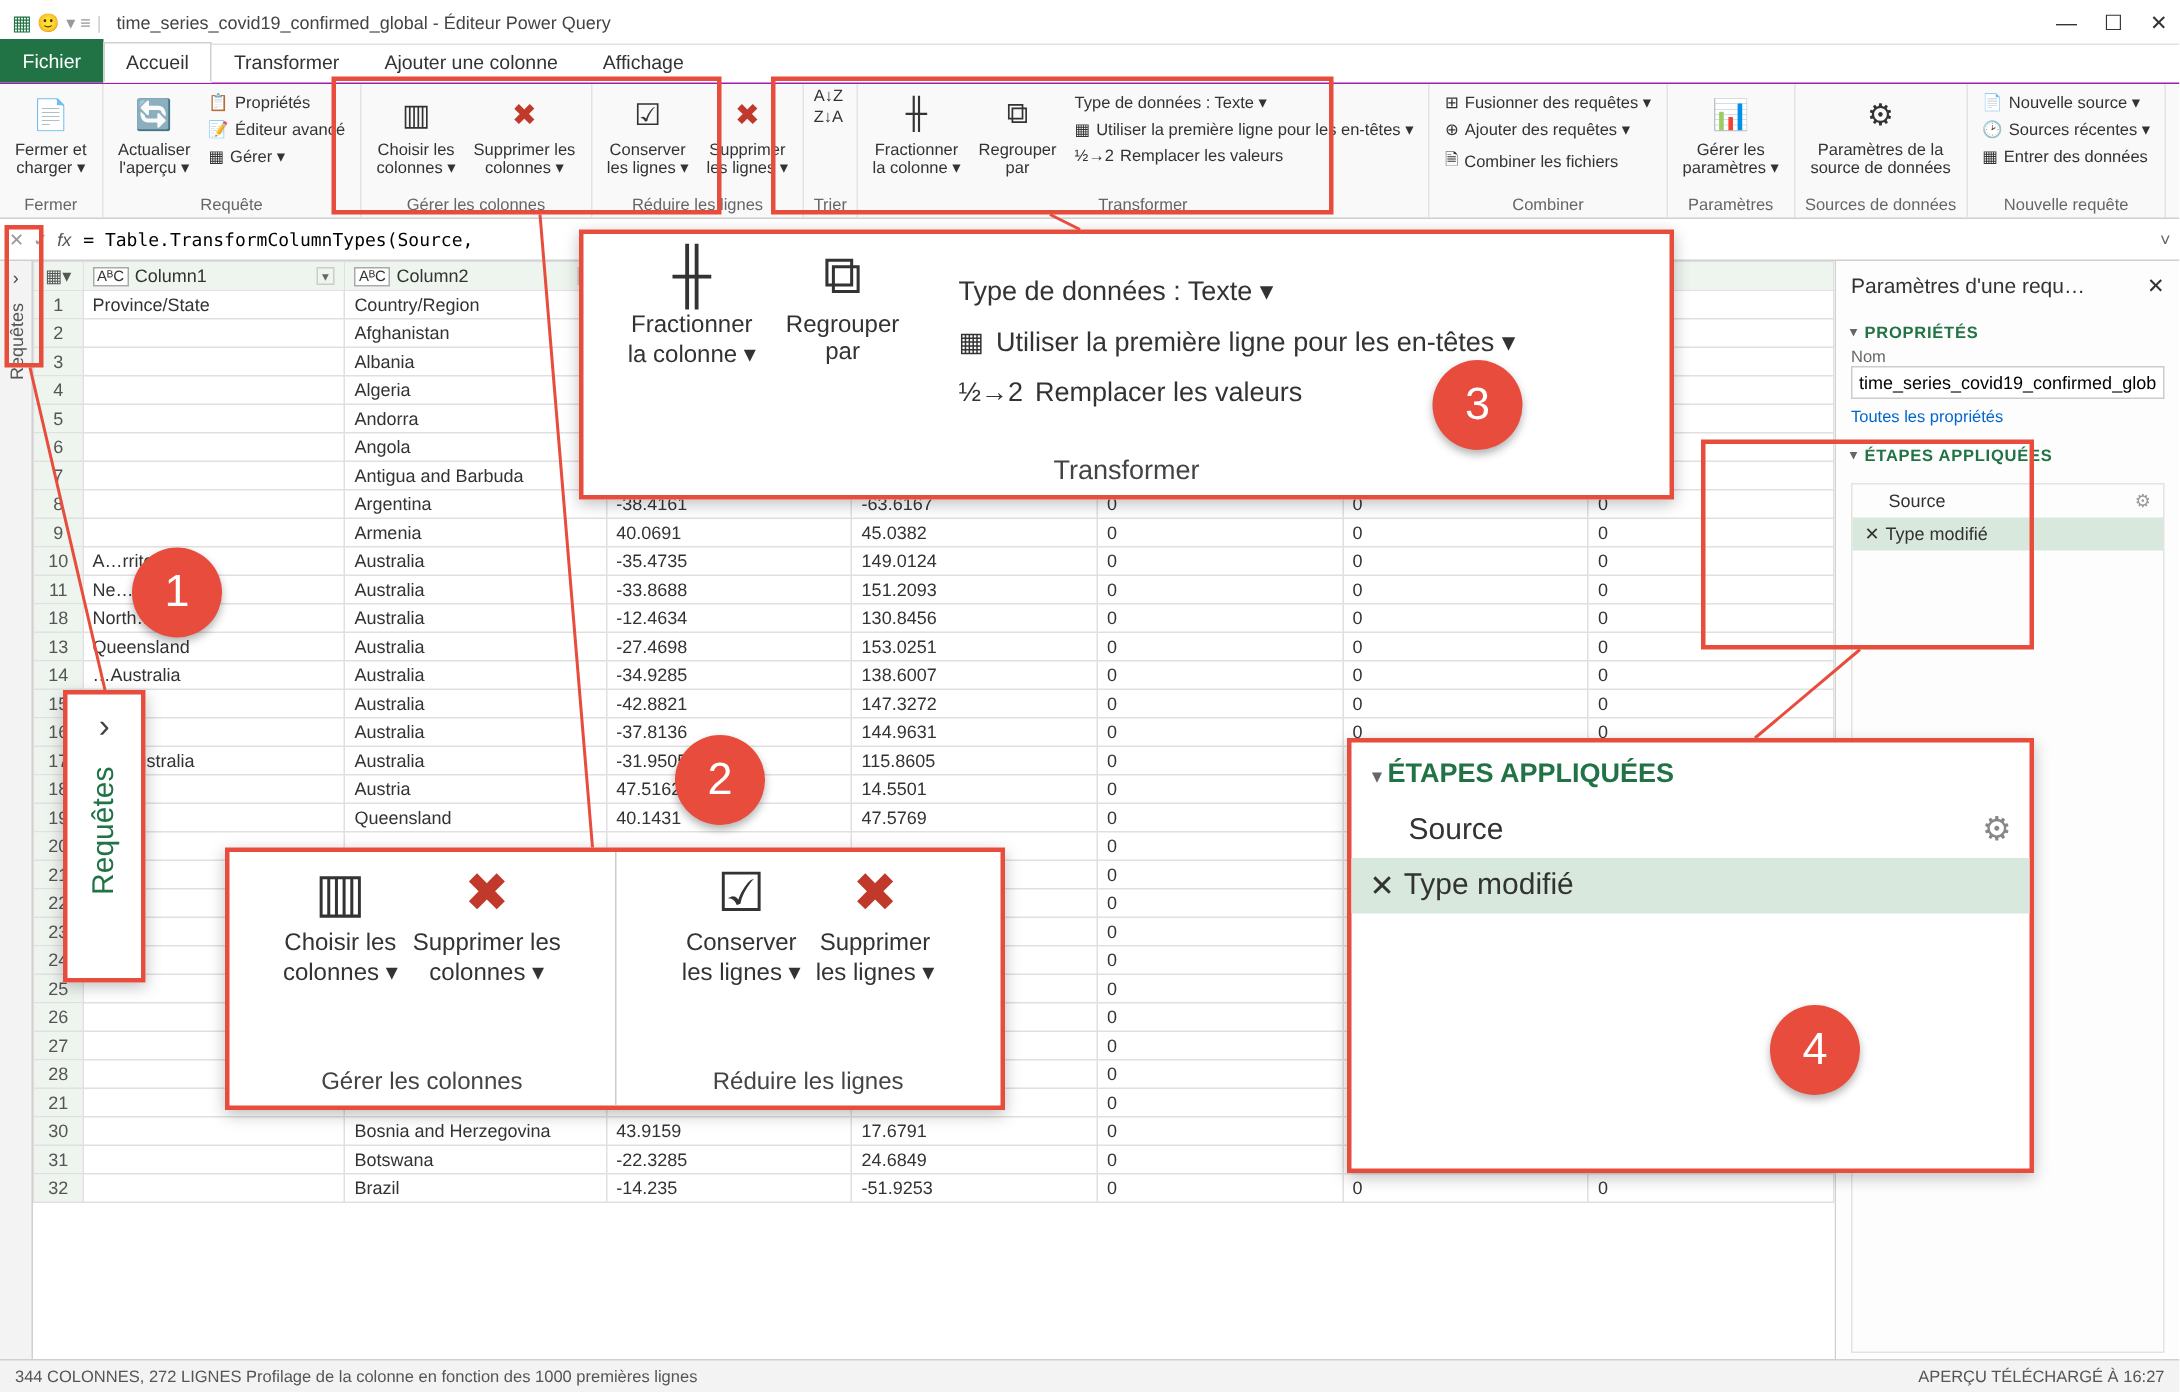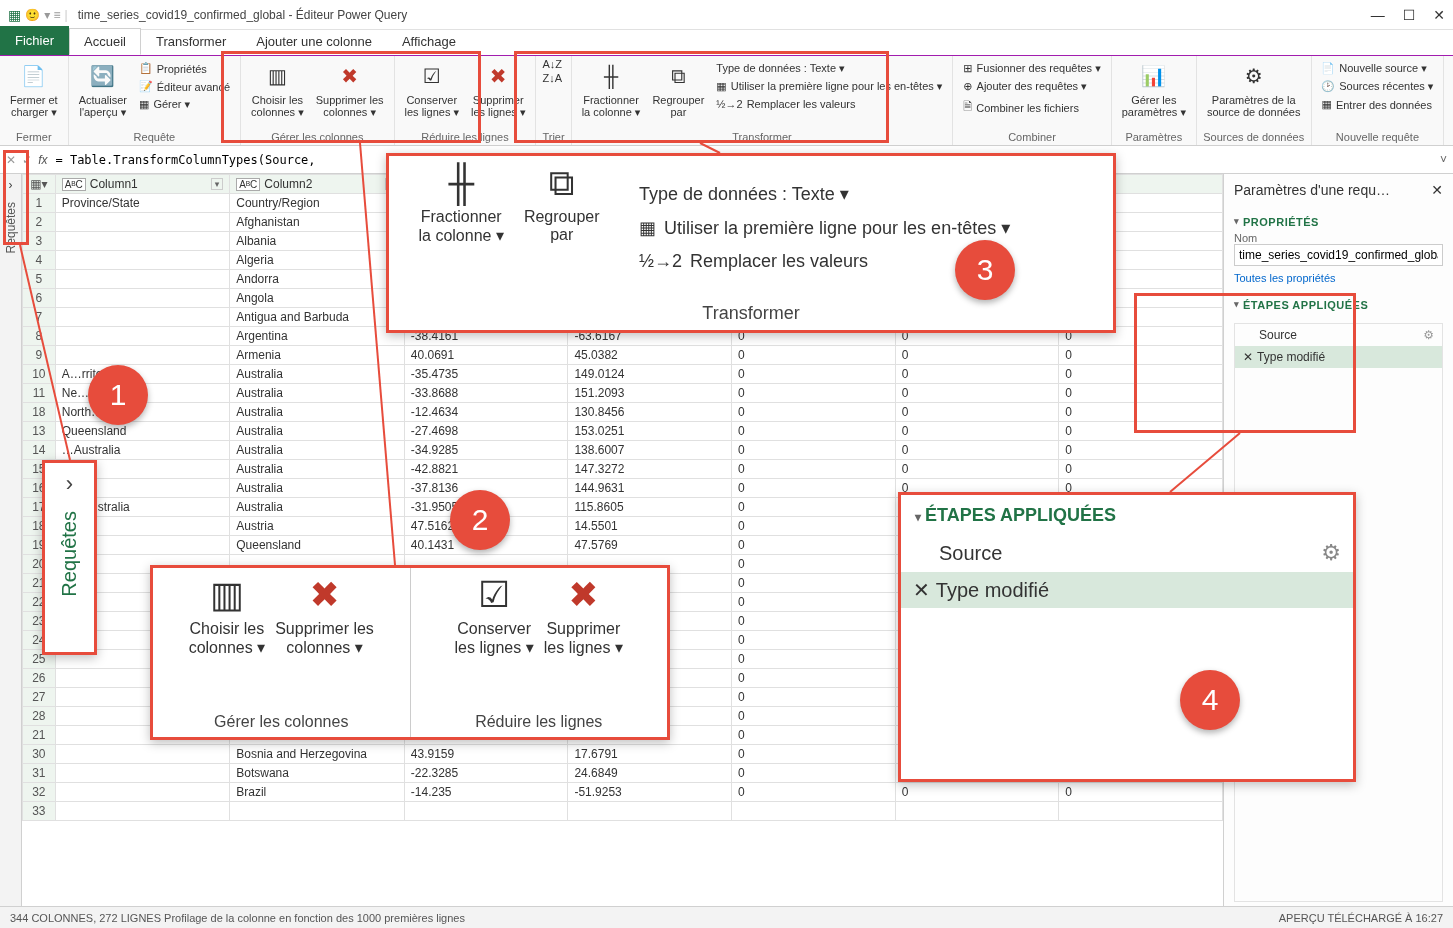--- a/index.html
+++ b/index.html
@@ -612,30 +612,20 @@
           <tr>
             <td class="rownum">32</td>
             <td></td>
             <td>Brazil</td>
             <td>-14.235</td>
             <td>-51.9253</td>
             <td>0</td>
             <td>0</td>
             <td>0</td>
           </tr>
-          <tr>
-            <td class="rownum">33</td>
-            <td></td>
-            <td></td>
-            <td></td>
-            <td></td>
-            <td></td>
-            <td></td>
-            <td></td>
-          </tr>
         </tbody>
     </table>
   </div>
   <div class="rightpane">
     <div class="rp-title">
         <span>Paramètres d'une requ…</span>
         <span>✕</span>
       </div>
     <div class="rp-sec">
       <div class="rp-sechdr">PROPRIÉTÉS</div>

